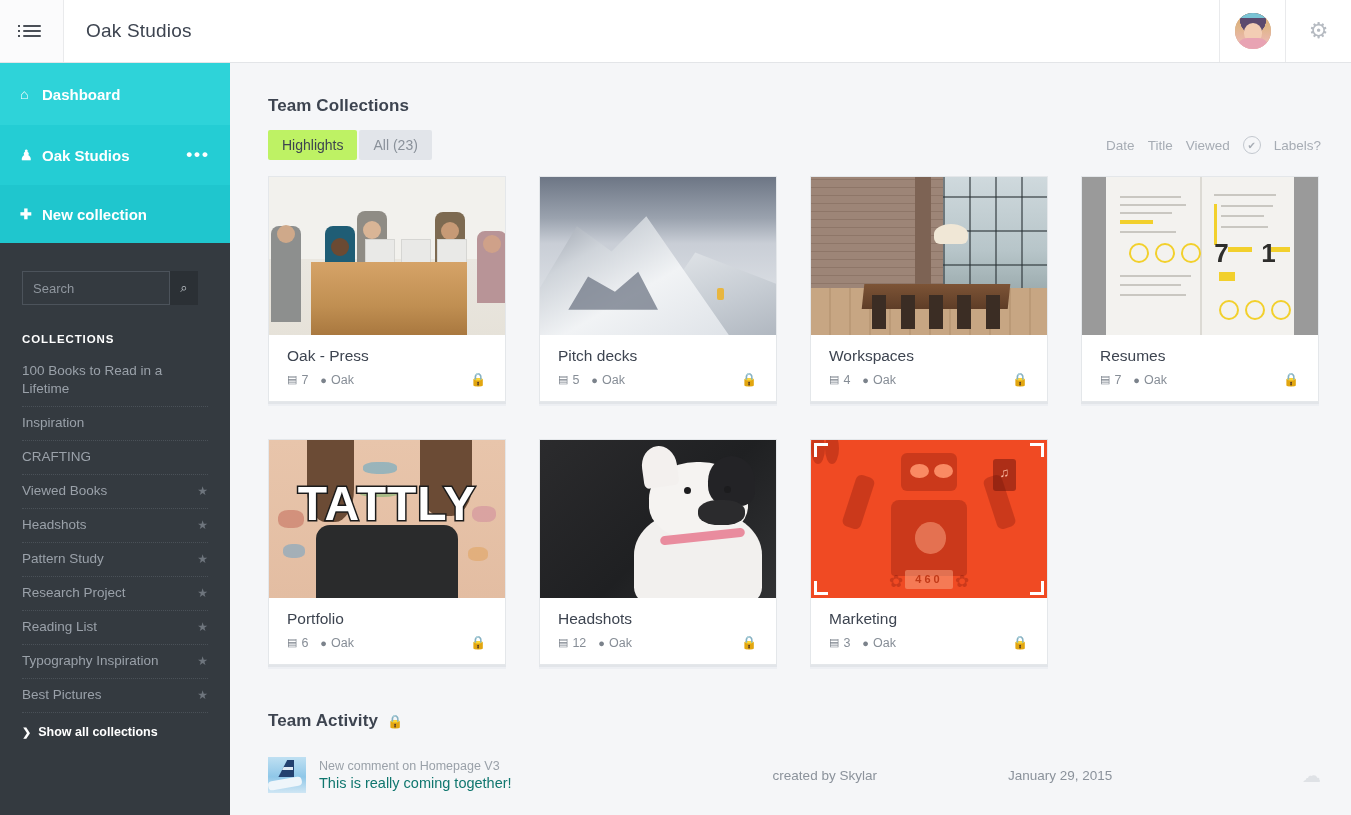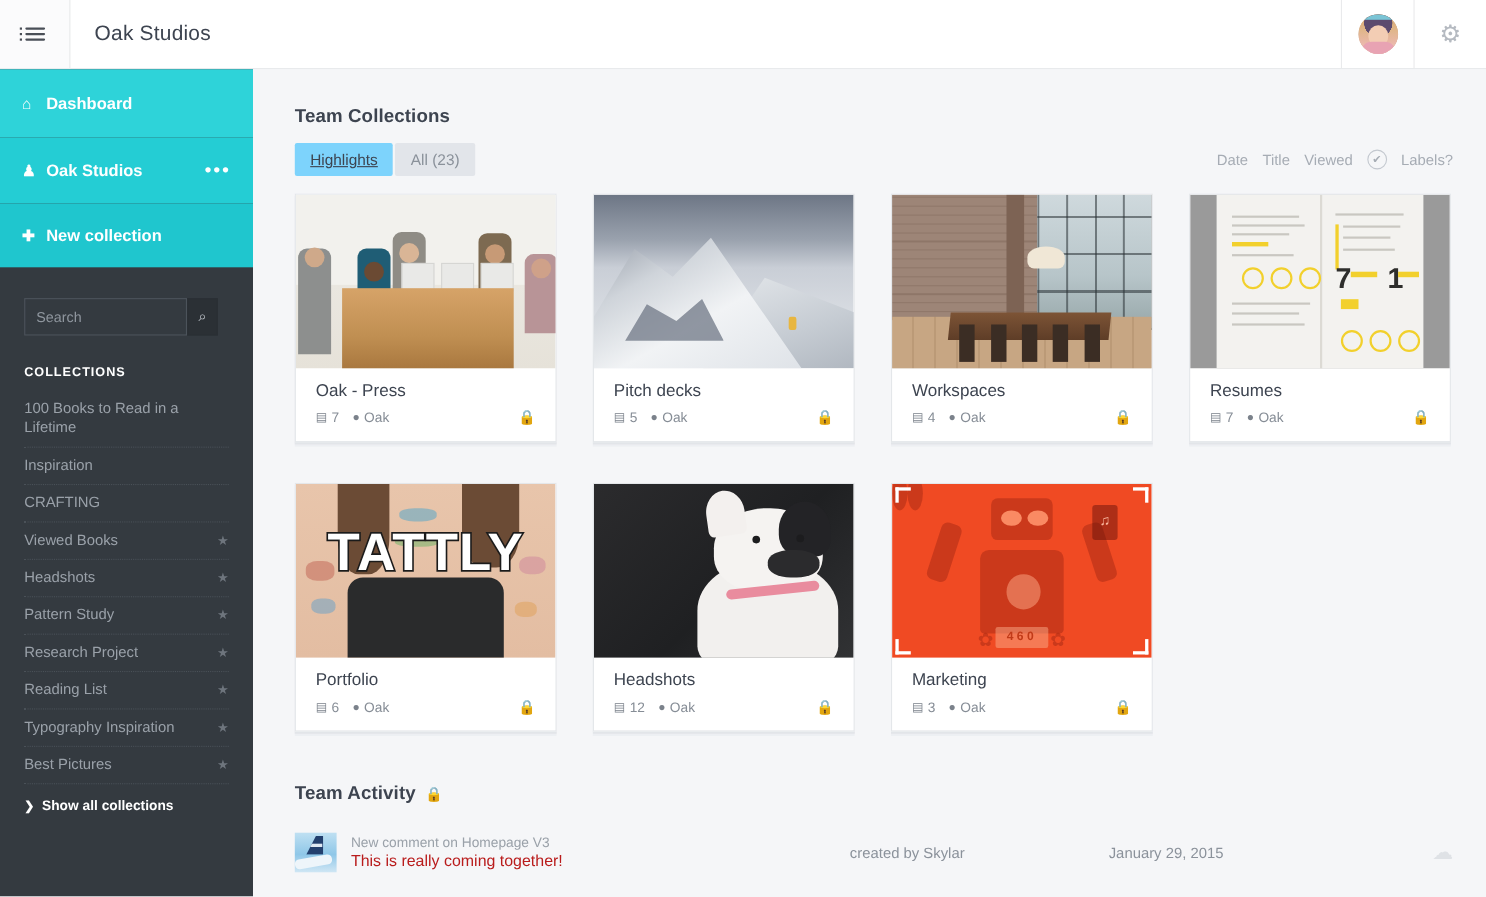--- a/index.html
+++ b/index.html
@@ -90,21 +90,21 @@
   .show-all .chev { font-size: 11px; }
 
   
   .main { position: absolute; top: 63px; left: 230px; width: 1121px; height: 752px;
      background: #f5f6f8; padding: 33px 30px 0 38px; }
   .section-title { font-size: 17px; font-weight: bold; color: #3d4450; letter-spacing: .1px; }
   .tabs-row { margin-top: 14px; display: flex; align-items: center; }
   .tab {
     font-size: 14px; padding: 7px 14px; color: #5d646d; cursor: pointer; border-radius: 2px;
   }
-  .tab.active { background: #7dd3fc; color: #3d4450; text-decoration: underline; }
+  .tab.active { background: #bef264; color: #3d4450; }
   .tab.alt { background: #e2e5ea; color: #8a919a; margin-left: 2px; }
   .sorts { margin-left: auto; display: flex; align-items: center; gap: 13px; color: #a6acb4; font-size: 13.5px; }
   .sorts span { cursor: pointer; }
   .labels-check {
     width: 18px; height: 18px; border: 1px solid #c3c8cf; border-radius: 50%;
     display: inline-flex; align-items: center; justify-content: center; color: #a6acb4; font-size: 10px;
     cursor: pointer;
   }
 
   
@@ -265,21 +265,21 @@
   .activity-row { margin-top: 26px; display: flex; align-items: center; }
   .act-thumb { width: 38px; height: 36px; overflow: hidden; position: relative; flex: none;
      background: linear-gradient(180deg,#bfe0f2 0%,#8fc7e8 55%,#cfe6f4 100%); }
   .act-thumb .tail { position: absolute; left: 6px; top: 3px; width: 20px; height: 17px;
      background: #23406e; clip-path: polygon(22% 100%, 66% 0%, 100% 0%, 100% 100%); }
   .act-thumb .tail:after { content:""; position:absolute; left: 30%; top: 42%; width: 66%; height: 3px; background:#dfe9f3; }
   .act-thumb .fus { position: absolute; left: 0; bottom: 5px; width: 34px; height: 9px;
      background: #eef5fa; transform: rotate(-10deg); border-radius: 4px; }
   .act-text { margin-left: 13px; }
   .act-title { font-size: 12.5px; color: #9aa1a9; line-height: 16px; }
-  .act-comment { font-size: 14.5px; color: #b91c1c; line-height: 19px; }
+  .act-comment { font-size: 14.5px; color: #0f766e; line-height: 19px; }
   .act-by { margin-left: 261px; font-size: 13.5px; color: #8b929b; }
   .act-date { margin-left: 131px; font-size: 13.5px; color: #8b929b; }
   .cloud-icon { margin-left: auto; color: #dfe2e6; font-size: 19px; }
 </style>
 </head>
 <body>
 
 <div class="app">
 
   <div class="topbar">

